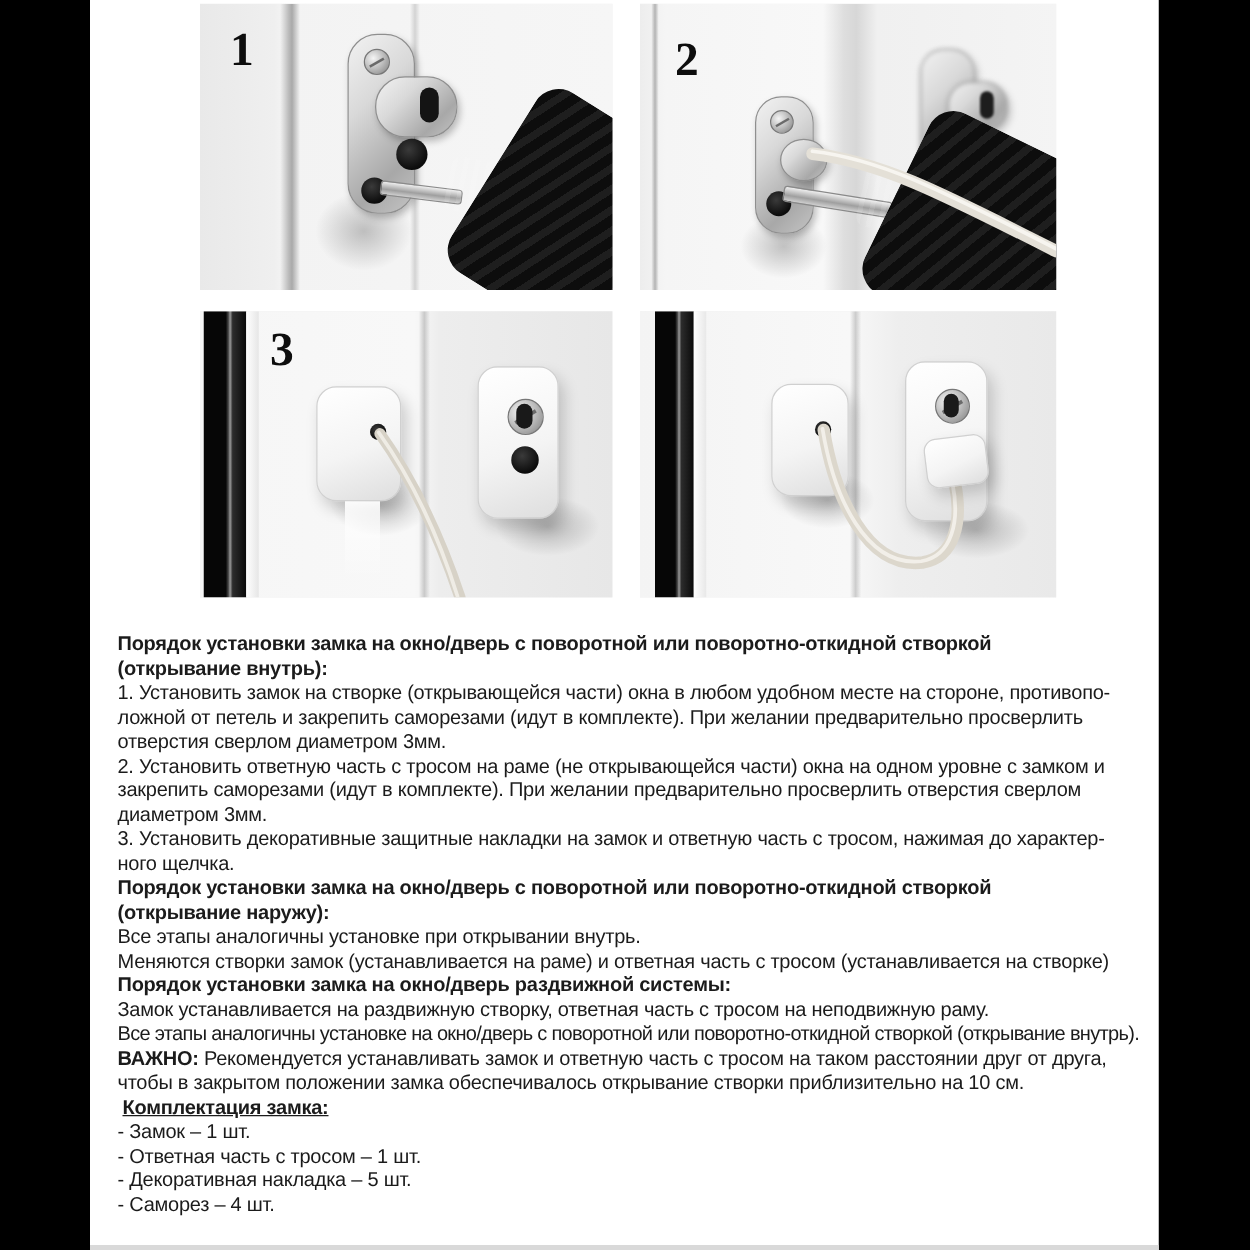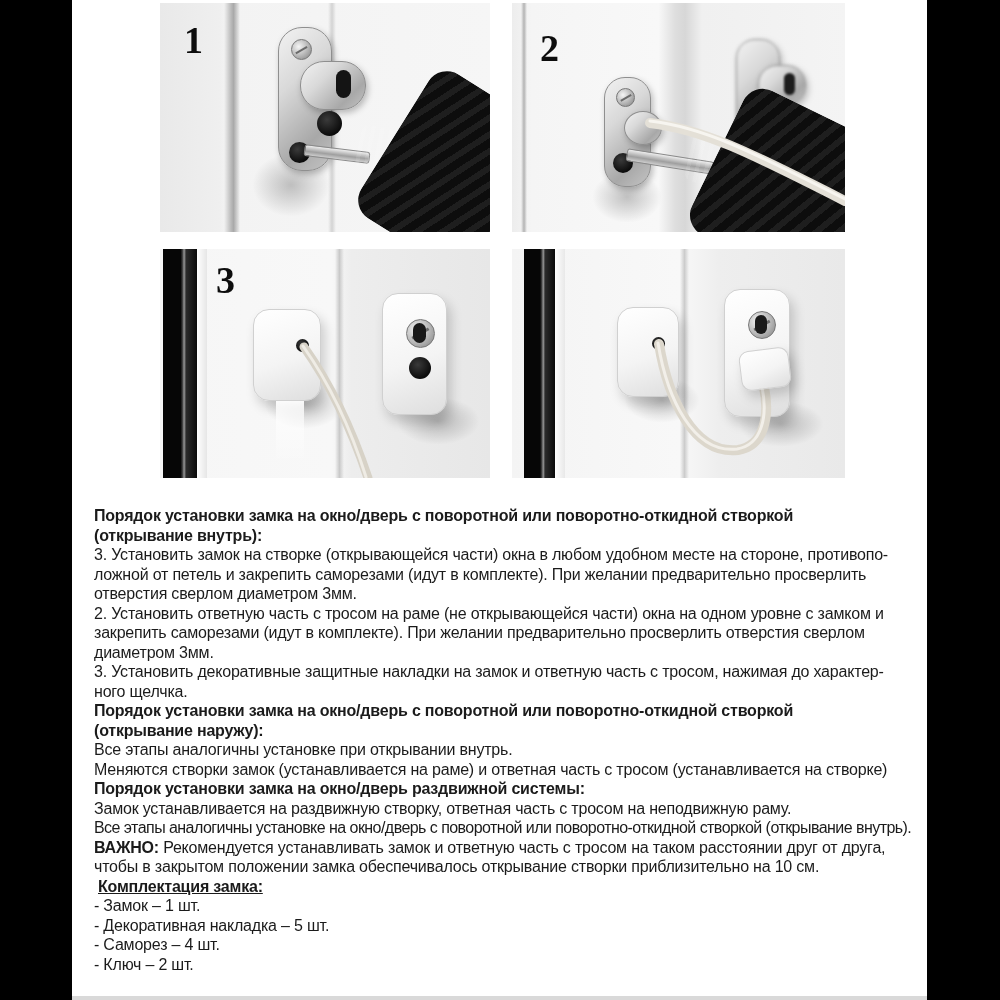--- a/index.html
+++ b/index.html
@@ -139,37 +139,37 @@
     <div class="abs shadow-blob" style="left:226px;top:152px;width:86px;height:46px;"></div>
     <div class="abs cover" style="left:212px;top:40px;width:64px;height:126px;"></div>
     <div class="abs screw" style="left:236px;top:62px;width:26px;height:26px;"></div>
     <div class="abs" style="left:243px;top:66px;width:12px;height:19px;border-radius:6px;background:#1a1a1a;"></div>
     <div class="abs cover" style="left:228px;top:100px;width:48px;height:38px;border-radius:10px;transform:rotate(-7deg);z-index:7;"></div>
   </div>
 
   <div class="instructions">
     <p class="ln c">Порядок установки замка на окно/дверь с поворотной или поворотно-откидной створкой</p>
     <p class="ln c">(открывание внутрь):</p>
-    <p class="ln">3. Установить замок на створке (открывающейся части) окна в любом удобном месте на стороне, противопо-</p>
+    <p class="ln">1. Установить замок на створке (открывающейся части) окна в любом удобном месте на стороне, противопо-</p>
     <p class="ln">ложной от петель и закрепить саморезами (идут в комплекте). При желании предварительно просверлить</p>
     <p class="ln">отверстия сверлом диаметром 3мм.</p>
     <p class="ln">2. Установить ответную часть с тросом на раме (не открывающейся части) окна на одном уровне с замком и</p>
     <p class="ln">закрепить саморезами (идут в комплекте). При желании предварительно просверлить отверстия сверлом</p>
     <p class="ln">диаметром 3мм.</p>
     <p class="ln">3. Установить декоративные защитные накладки на замок и ответную часть с тросом, нажимая до характер-</p>
     <p class="ln">ного щелчка.</p>
     <p class="ln c">Порядок установки замка на окно/дверь с поворотной или поворотно-откидной створкой</p>
     <p class="ln c">(открывание наружу):</p>
     <p class="ln">Все этапы аналогичны установке при открывании внутрь.</p>
     <p class="ln">Меняются створки замок (устанавливается на раме) и ответная часть с тросом (устанавливается на створке)</p>
     <p class="ln c">Порядок установки замка на окно/дверь раздвижной системы:</p>
     <p class="ln">Замок устанавливается на раздвижную створку, ответная часть с тросом на неподвижную раму.</p>
     <p class="ln cond">Все этапы аналогичны установке на окно/дверь с поворотной или поворотно-откидной створкой (открывание внутрь).</p>
     <p class="ln"><b>ВАЖНО:</b><span> Рекомендуется устанавливать замок и ответную часть с тросом на таком расстоянии друг от друга,</span></p>
     <p class="ln">чтобы в закрытом положении замка обеспечивалось открывание створки приблизительно на 10 см.</p>
     <p class="ln b kit-h">Комплектация замка:</p>
     <p class="ln">- Замок – 1 шт.</p>
+    <p class="ln">- Ответная часть с тросом – 1 шт.</p>
     <p class="ln">- Декоративная накладка – 5 шт.</p>
     <p class="ln">- Саморез – 4 шт.</p>
-    <p class="ln">- Ключ – 2 шт.</p>
   </div>
 
 </div>
 
 </body></html>

